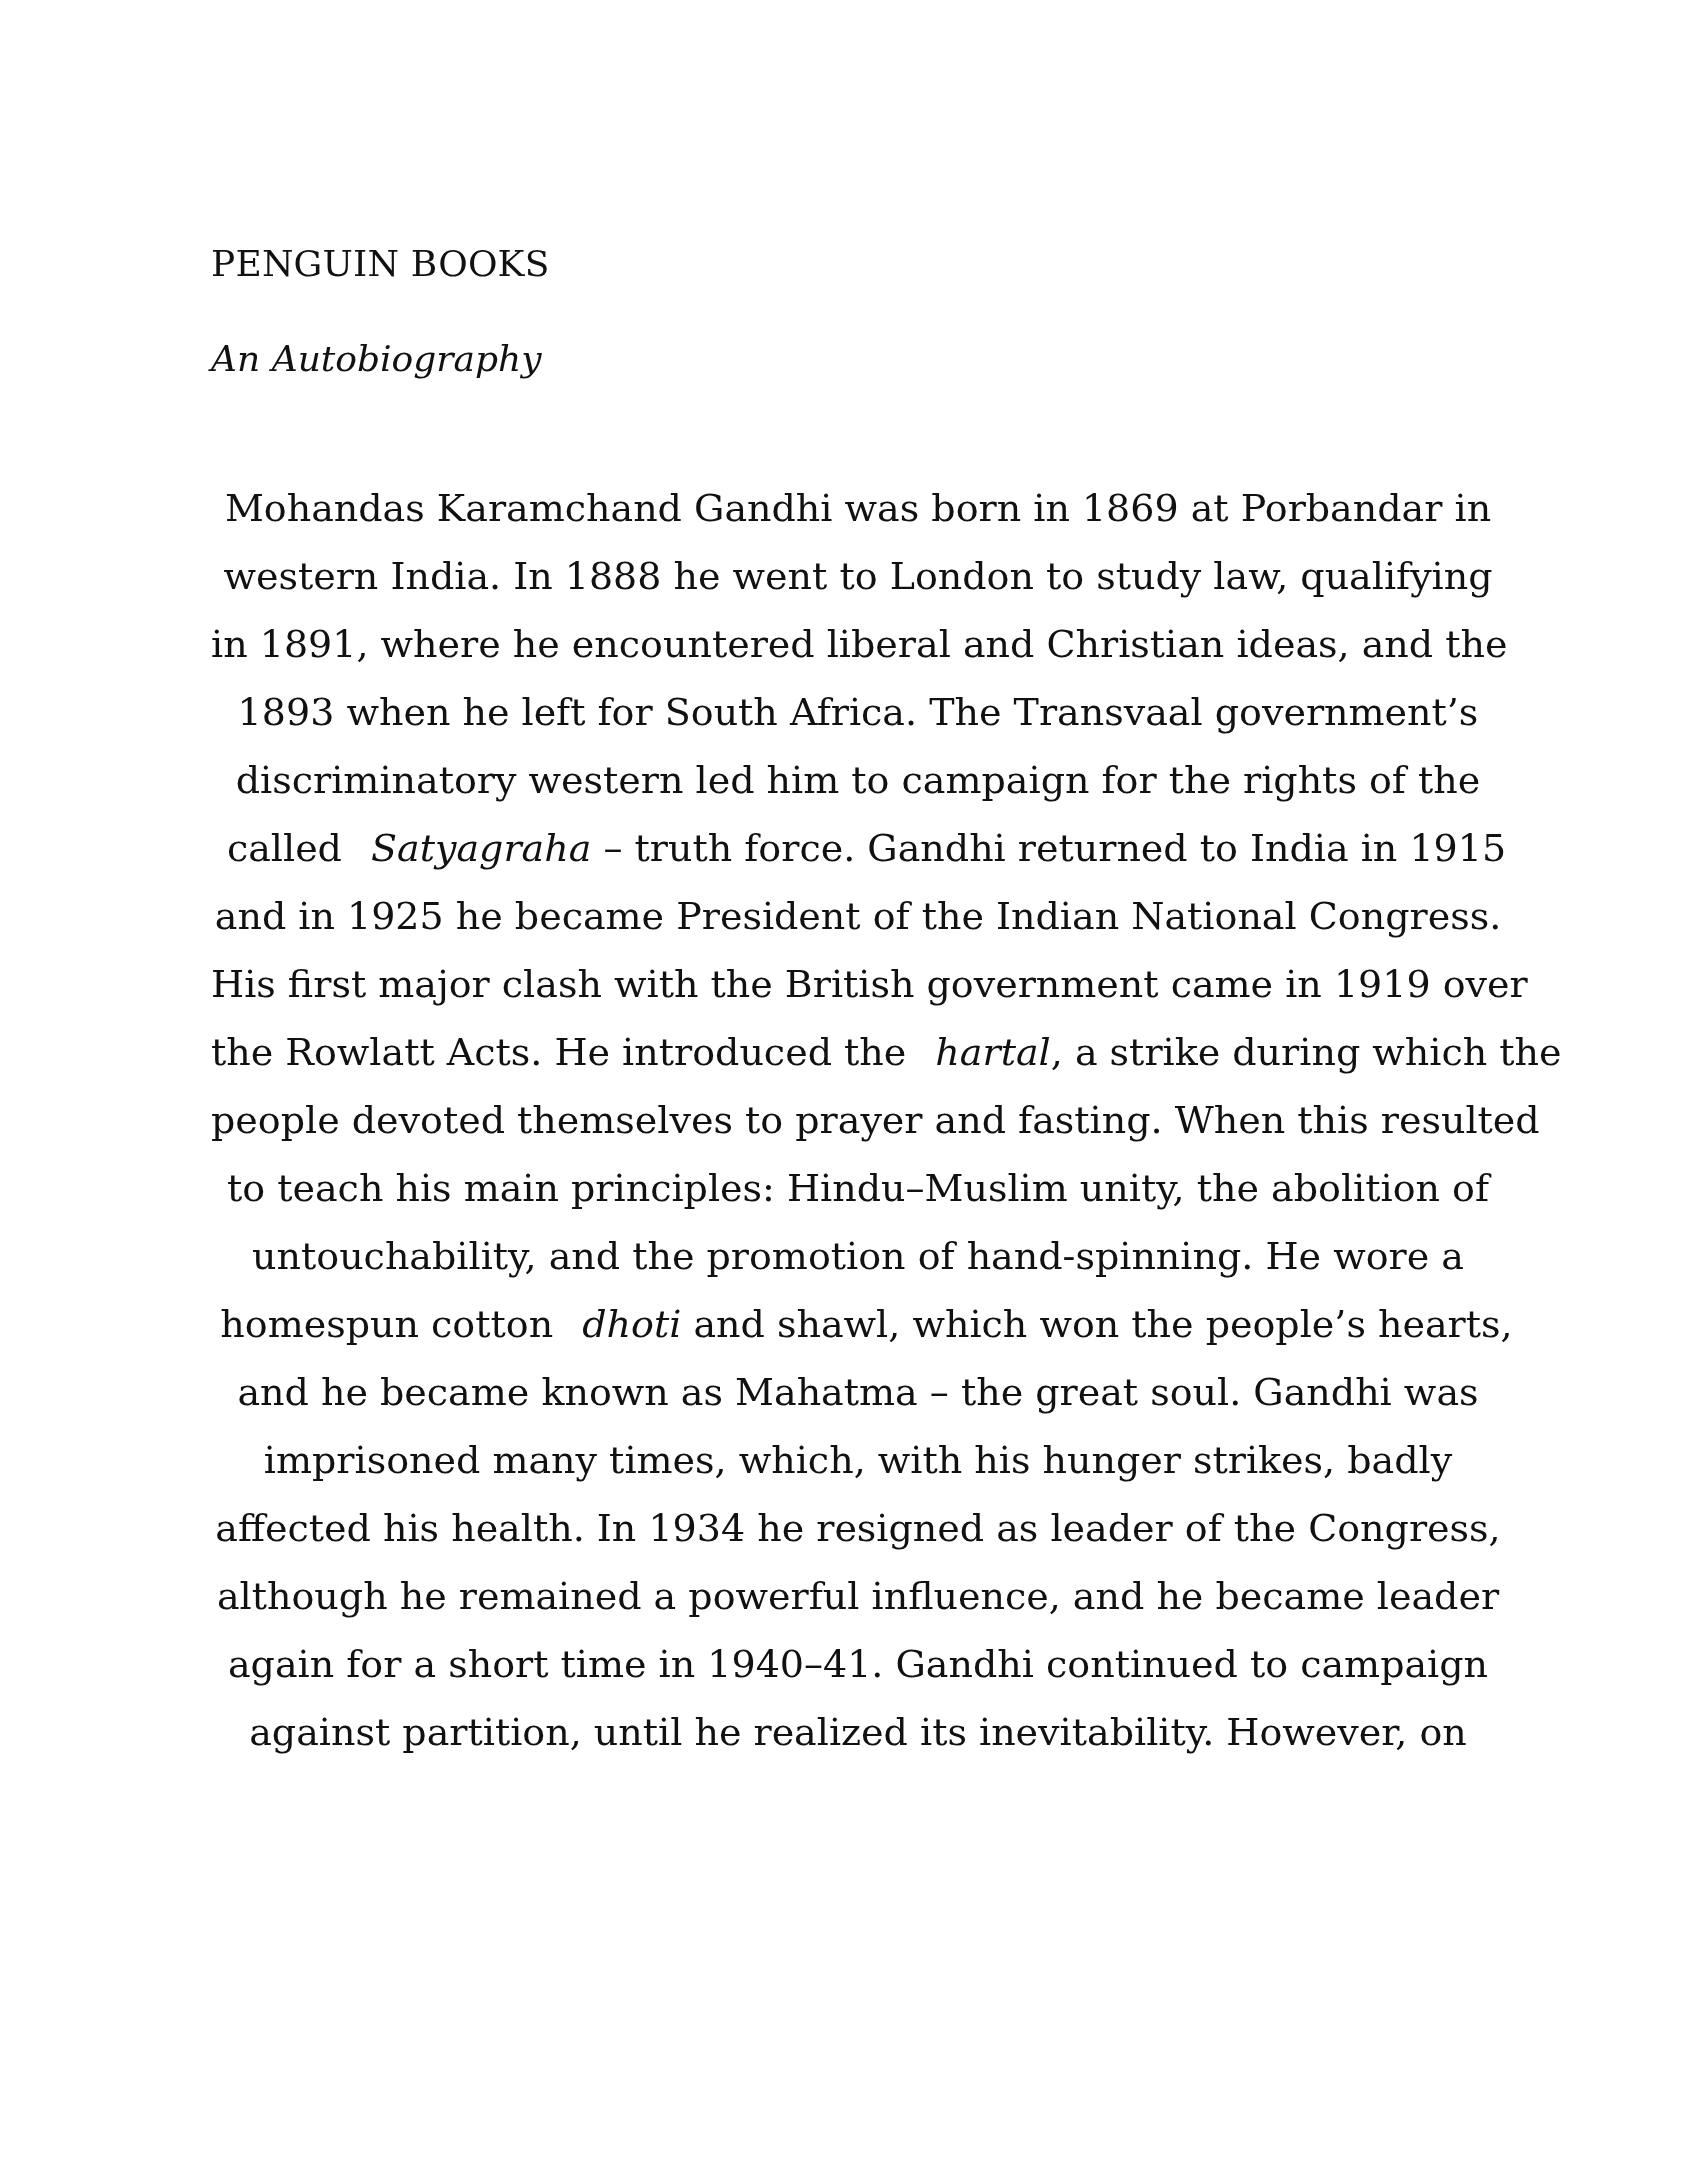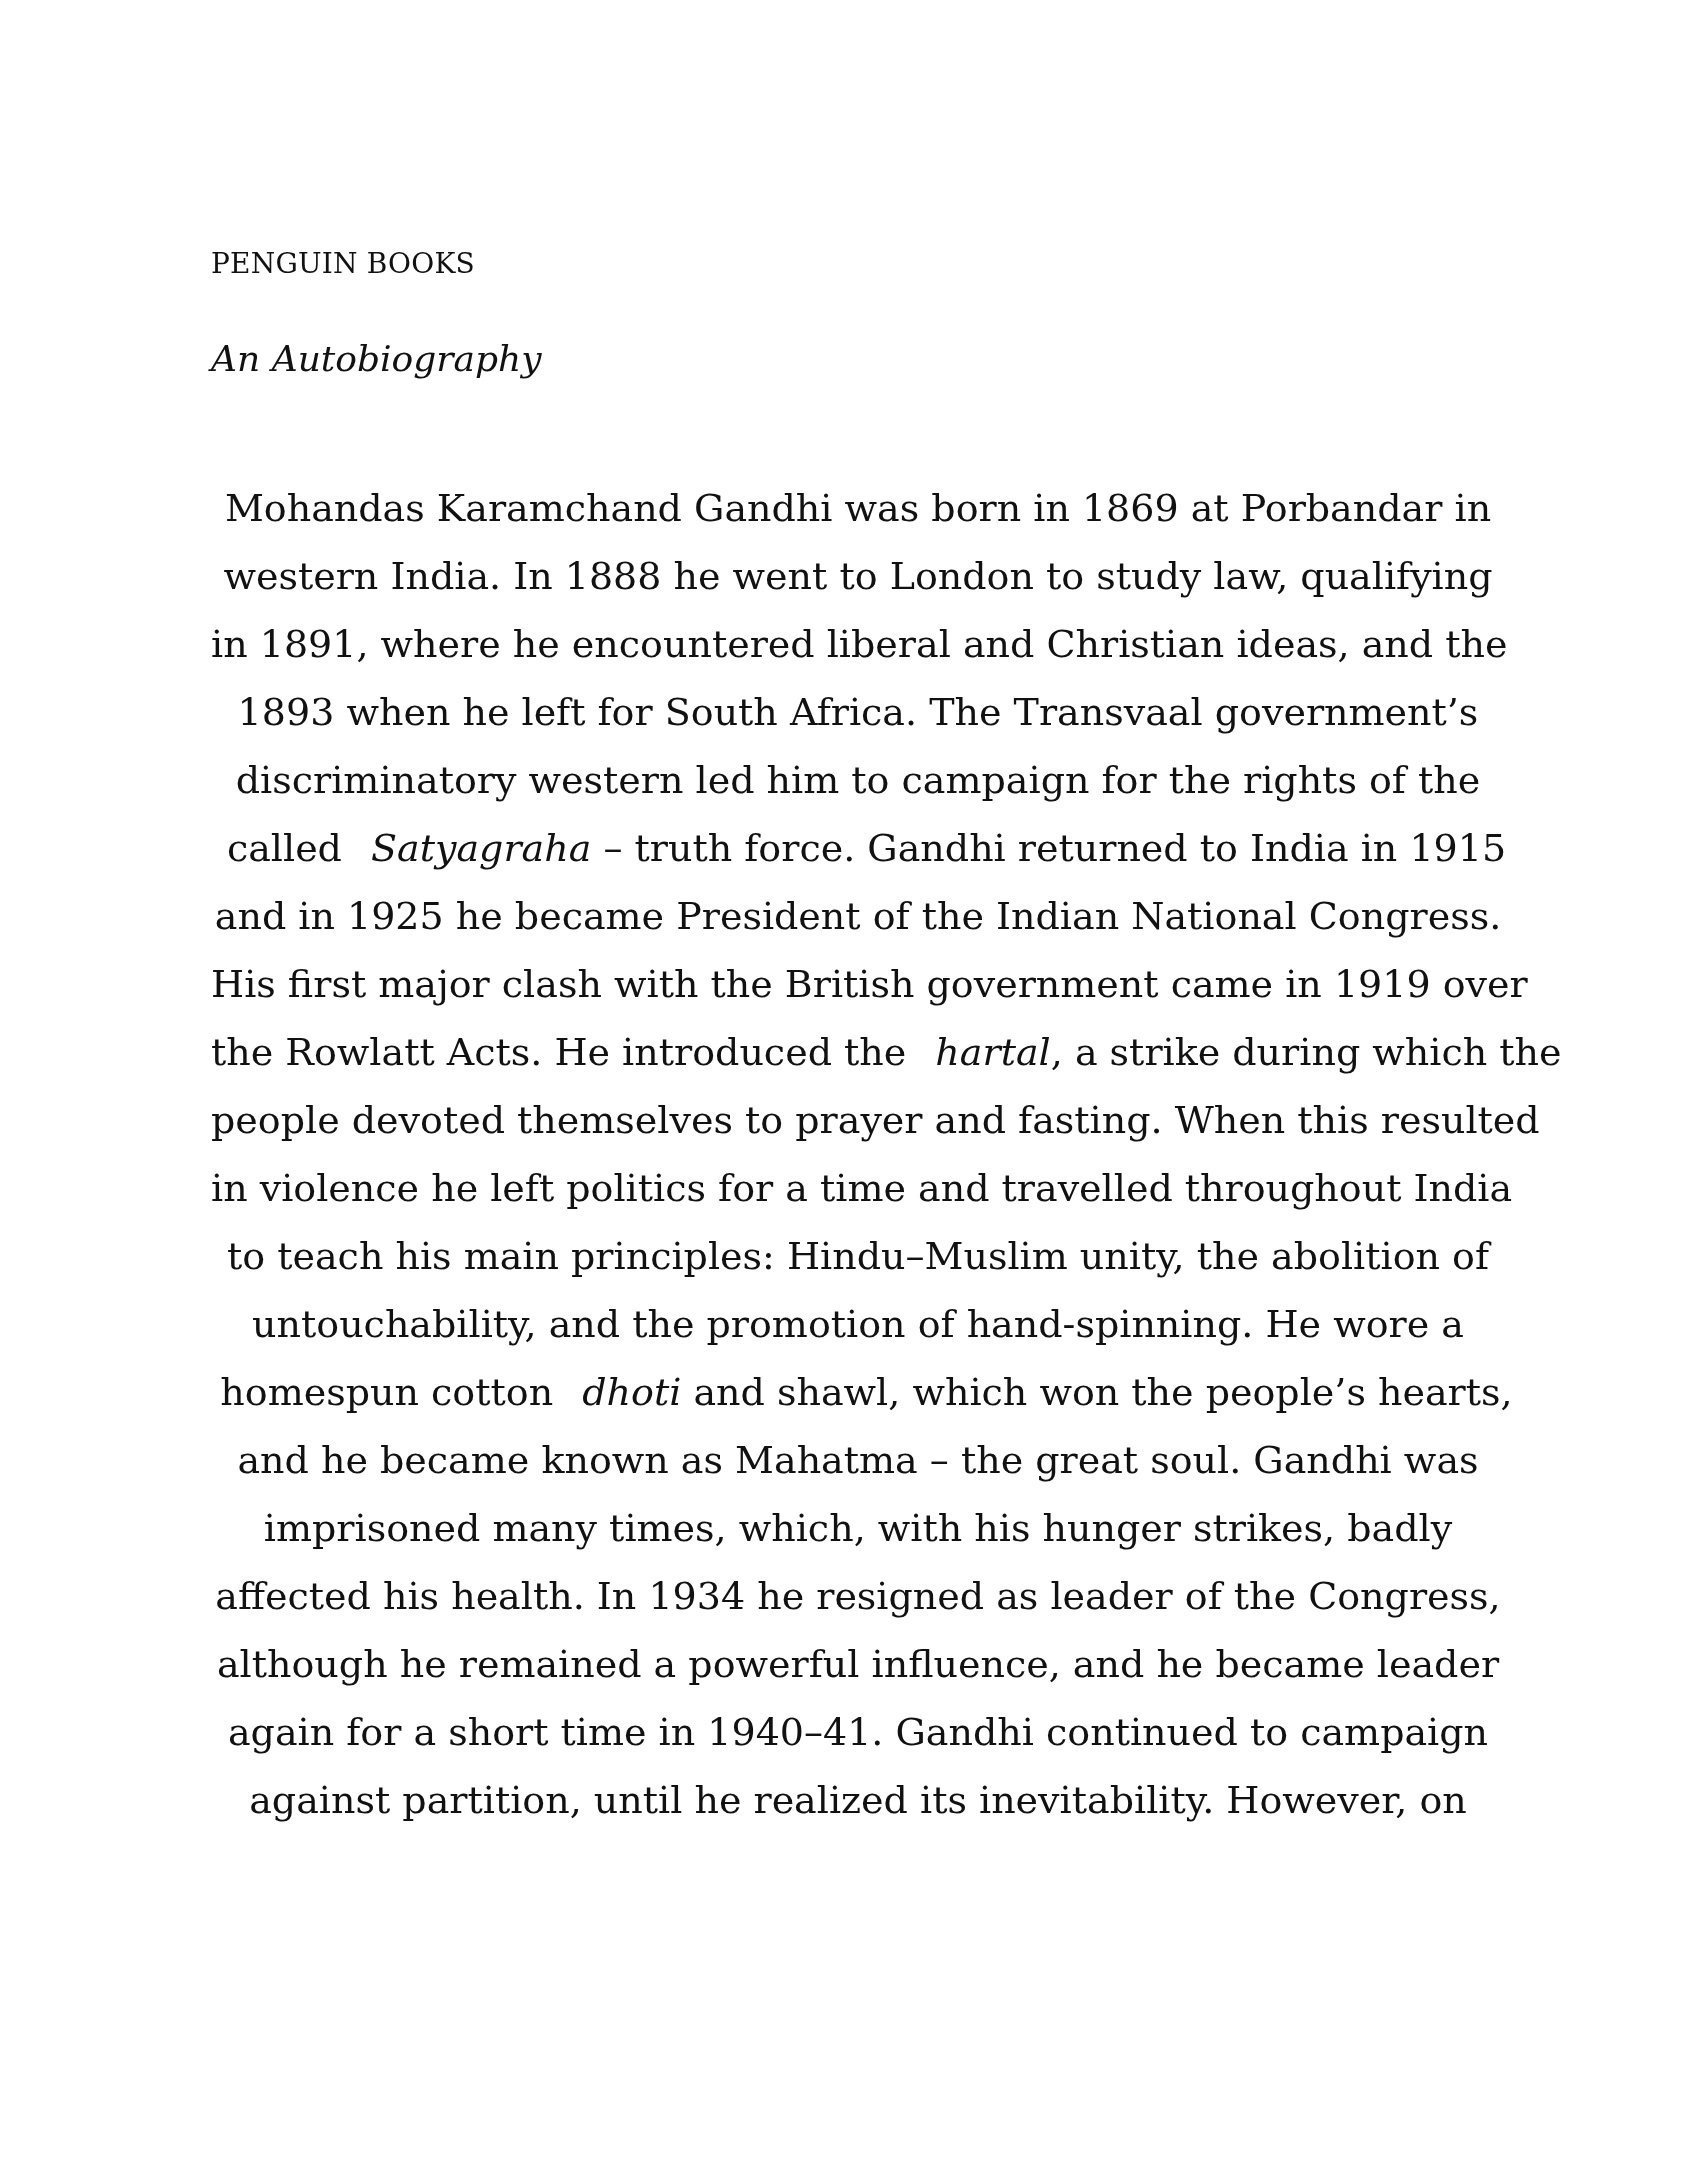--- a/index.html
+++ b/index.html
@@ -18,21 +18,21 @@
     .page {
       position: absolute;
       left: 211px;
       top: 0;
       width: 1311px;
     }
     .publisher {
       position: absolute;
       left: 0;
       top: 245px;
-      font-size: 28px;
+      font-size: 36px;
       line-height: 37px;
       letter-spacing: 0.2px;
       white-space: nowrap;
     }
     .title {
       position: absolute;
       left: 0;
       top: 329px;
       font-size: 36px;
       line-height: 59px;
@@ -69,21 +69,20 @@
     <span class="line"><span>Mohandas Karamchand Gandhi was born in 1869 at Porbandar in</span><em></em><span></span></span>
     <span class="line"><span>western India. In 1888 he went to London to study law, qualifying</span><em></em><span></span></span>
     <span class="line"><span>in 1891, where he encountered liberal and Christian ideas, and the</span><em></em><span></span></span>
     <span class="line"><span>1893 when he left for South Africa. The Transvaal government’s</span><em></em><span></span></span>
     <span class="line"><span>discriminatory western led him to campaign for the rights of the</span><em></em><span></span></span>
     <span class="line"><span>called </span><em>Satyagraha</em><span> – truth force. Gandhi returned to India in 1915</span></span>
     <span class="line"><span>and in 1925 he became President of the Indian National Congress.</span><em></em><span></span></span>
     <span class="line"><span>His first major clash with the British government came in 1919 over</span><em></em><span></span></span>
     <span class="line"><span>the Rowlatt Acts. He introduced the </span><em>hartal</em><span>, a strike during which the</span></span>
     <span class="line"><span>people devoted themselves to prayer and fasting. When this resulted</span><em></em><span></span></span>
-    <span class="line"><span>in violence he left politics for a time and travelled throughout India</span><em></em><span></span></span>
     <span class="line"><span>to teach his main principles: Hindu–Muslim unity, the abolition of</span><em></em><span></span></span>
     <span class="line"><span>untouchability, and the promotion of hand-spinning. He wore a</span><em></em><span></span></span>
     <span class="line"><span>homespun cotton </span><em>dhoti</em><span> and shawl, which won the people’s hearts,</span></span>
     <span class="line"><span>and he became known as Mahatma – the great soul. Gandhi was</span><em></em><span></span></span>
     <span class="line"><span>imprisoned many times, which, with his hunger strikes, badly</span><em></em><span></span></span>
     <span class="line"><span>affected his health. In 1934 he resigned as leader of the Congress,</span><em></em><span></span></span>
     <span class="line"><span>although he remained a powerful influence, and he became leader</span><em></em><span></span></span>
     <span class="line"><span>again for a short time in 1940–41. Gandhi continued to campaign</span><em></em><span></span></span>
     <span class="line"><span>against partition, until he realized its inevitability. However, on</span><em></em><span></span></span>
   </div>

